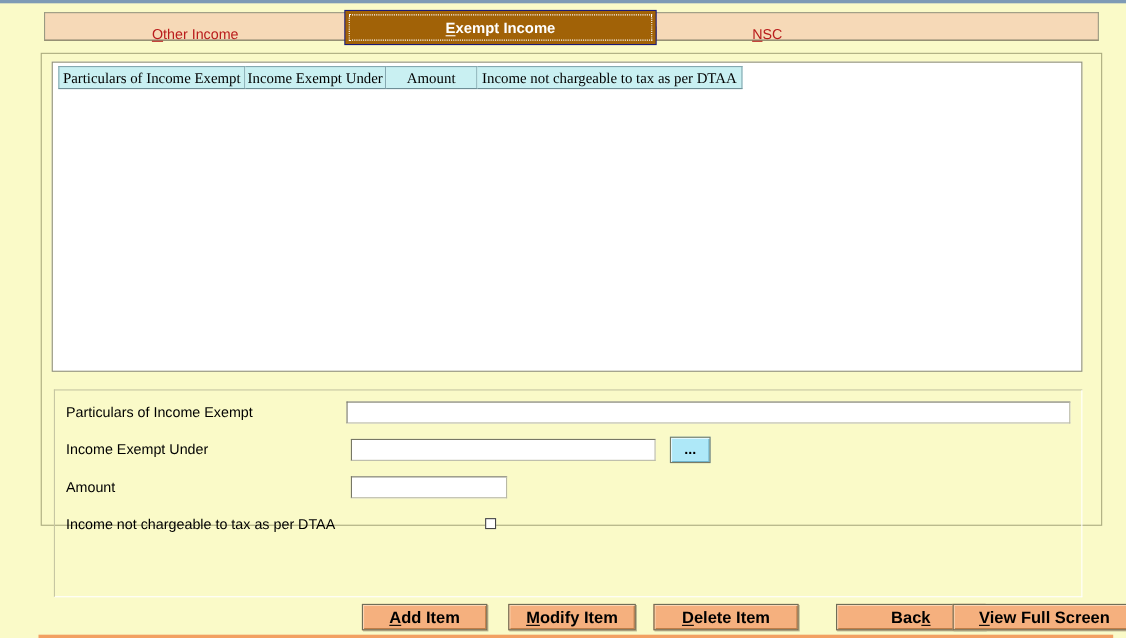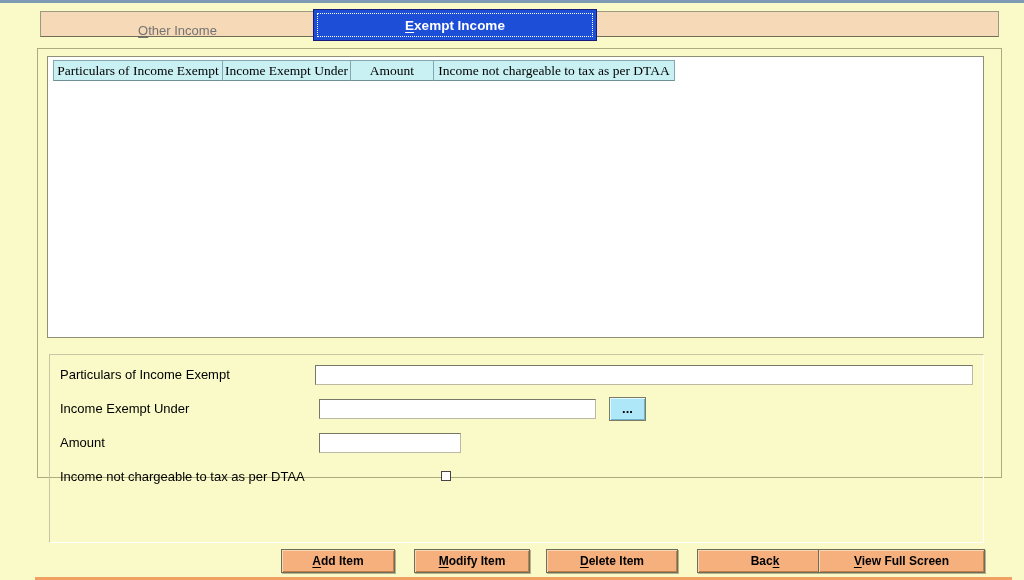--- a/index.html
+++ b/index.html
@@ -6,23 +6,23 @@
   body{font-family:"Liberation Sans",sans-serif;}
   #screen{position:relative;width:1024px;height:580px;background:#FAFAC8;overflow:hidden;}
 
   
   .top-strip{position:absolute;left:0;top:0;width:1024px;height:3px;background:#7E9AB5;}
 
   
   .tabbar{position:absolute;left:40px;top:11px;width:959px;height:26px;background:#F6D9B7;
           border:1px solid #9a9a82;border-bottom-color:#6e6e58;box-sizing:border-box;display:flex;}
   .tab{flex:none;display:flex;align-items:center;justify-content:center;
-       font-size:13px;color:#737373;cursor:pointer;box-sizing:border-box;margin-top:12px;}
+       font-size:13px;color:#b91c1c;cursor:pointer;box-sizing:border-box;margin-top:12px;}
   .tab + .tab{border-left:1px solid #ab9478;}
-  .tab.selected{background:#1d4ed8;color:#ffffff;font-weight:bold;font-size:13.5px;
+  .tab.selected{background:#a16207;color:#ffffff;font-weight:bold;font-size:13.5px;
        margin:-2px 0;height:30px;position:relative;border-left:none;z-index:2;
        box-shadow:0 0 0 1px #1A1A78;}
   .tab.selected .focus-frame{position:absolute;left:3px;top:3px;right:3px;bottom:3px;
        border:1px dotted #ffffff;pointer-events:none;}
   .tab u{text-underline-offset:2px;}
 
   
   .outer-box{position:absolute;left:37px;top:48px;width:965px;height:430px;
        border:1px solid #ABAB7F;box-sizing:border-box;}
 
@@ -45,40 +45,43 @@
        font-family:"Liberation Sans",sans-serif;font-size:13px;padding:1px 3px;}
   .browse-btn{position:absolute;width:37px;height:24px;background:#AEE8F8;color:#000;
        border:1px solid #7c7c64;box-shadow:inset 1px 1px 0 #e2f8ff,inset -1px -1px 0 #6fb4cc;
        font-size:13px;font-weight:bold;line-height:18px;text-align:center;cursor:pointer;box-sizing:border-box;}
   .checkbox{position:absolute;width:10px;height:10px;background:#ffffff;border:1px solid #444;box-sizing:border-box;cursor:pointer;}
 
   
   .action-btn{position:absolute;top:549px;height:24px;background:#F5B07E;color:#000;
        border:1px solid #6e6e58;box-sizing:border-box;
        box-shadow:inset 1px 1px 0 #fbd6b4,inset -1px -1px 0 #c07e48,1px 1px 0 #b4b491;
-       font-family:"Liberation Sans",sans-serif;font-size:12px;font-weight:bold;
-       display:flex;align-items:center;justify-content:center;cursor:pointer;}
+       font-family:"Liberation Sans",sans-serif;font-size:15px;font-weight:bold;
+       display:flex;align-items:center;justify-content:center;cursor:pointer;margin-left:48px;}
   .action-btn u{text-underline-offset:2px;}
 
   .bottom-strip{position:absolute;left:35px;top:577px;width:977px;height:3px;background:#F2A062;}
 </style>
 </head>
 <body>
 
 <div id="screen">
 
   <div class="top-strip"></div>
 
   <div class="tabbar">
     <div class="tab" style="width:273px">
         <span><u>O</u>ther Income</span>
       </div>
     <div class="tab selected" style="width:282px">
         <span><u>E</u>xempt Income</span>
         <span class="focus-frame"></span>
+      </div>
+    <div class="tab" style="width:202px">
+        <span><u>N</u>SC</span>
       </div>
   </div>
 
   <div class="outer-box">
 
     <div class="table-area">
       <div class="grid-header">
         <div class="hcell" style="width:170px">Particulars of Income Exempt</div>
         <div class="hcell" style="width:128px">Income Exempt Under</div>
         <div class="hcell" style="width:83px">Amount</div>
@@ -105,21 +108,21 @@
 
   <button class="action-btn" style="left:281px;width:114px">
       <span><u>A</u>dd Item</span>
     </button>
   <button class="action-btn" style="left:414px;width:116px">
       <span><u>M</u>odify Item</span>
     </button>
   <button class="action-btn" style="left:546px;width:132px">
       <span><u>D</u>elete Item</span>
     </button>
-  <button class="action-btn" style="left:697px;width:136px">
+  <button class="action-btn" style="left:712px;width:136px">
       <span>Bac<u>k</u></span>
     </button>
   <button class="action-btn" style="left:818px;width:167px">
       <span><u>V</u>iew Full Screen</span>
     </button>
 
   <div class="bottom-strip"></div>
 </div>
 
 </body></html>

